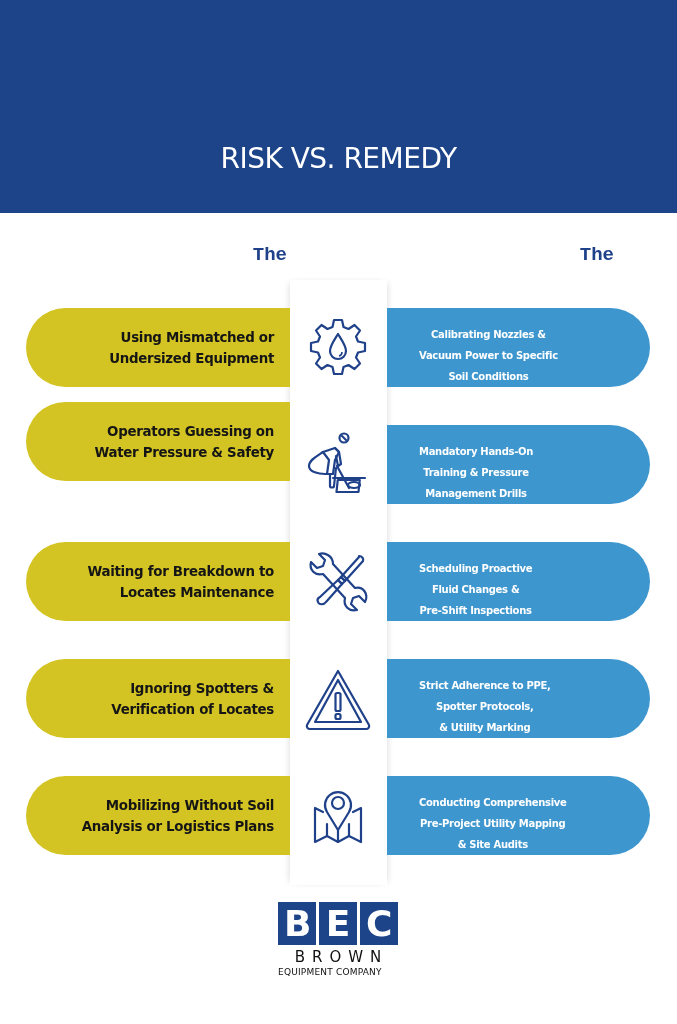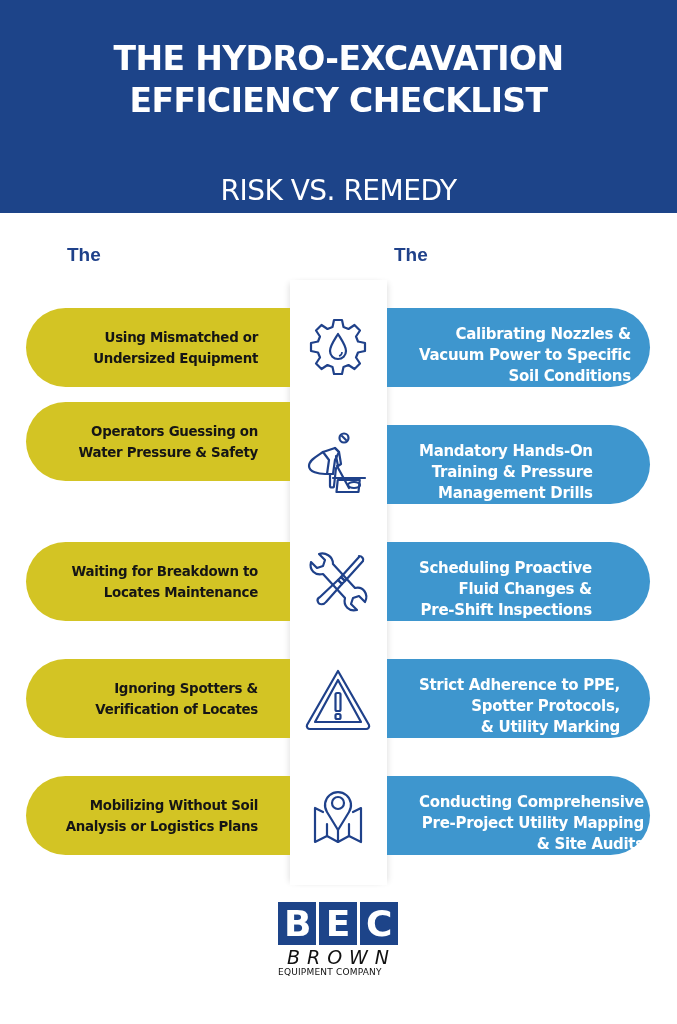--- a/index.html
+++ b/index.html
@@ -13,57 +13,57 @@
     background: #1D4489; color: #fff; text-align: center;
   }
   .title {
     position: absolute; left: 0; right: 0; top: 38px;
     font-family: "DejaVu Sans", sans-serif; font-weight: bold;
     font-size: 33px; line-height: 42px; letter-spacing: -0.6px;
   }
   .subtitle {
     position: absolute; left: 0; right: 0; top: 141px;
     font-family: "DejaVu Sans", sans-serif;
-    font-size: 28px; line-height: 36px; letter-spacing: -0.5px; margin-top: 32px;
+    font-size: 28px; line-height: 36px; letter-spacing: -0.5px;
   }
   .col-head {
-    position: absolute; top: 242px; width: 220px; text-align: left;
+    position: absolute; top: 242px; width: 220px; text-align: right;
     color: #1F418A; font-weight: bold;
-    font-family: Liberation Sans, sans-serif;
+    font-family: Liberation Mono, monospace;
     font-size: 19px; line-height: 26px;
   }
   .col-head.left { left: 67px; }
   .col-head.right { left: 394px; }
   .center-col {
     position: absolute; left: 290px; width: 97px; top: 280px; height: 605px;
     background: #fff;
     box-shadow: -4px 0 6px -3px rgba(0,0,0,0.12), 4px 0 6px -3px rgba(0,0,0,0.12);
   }
   .pill-left {
     position: absolute; left: 26px; width: 264px; height: 79px;
     background: #D3C424; border-radius: 40px 0 0 40px;
     display: flex; align-items: center; justify-content: flex-end;
-    box-sizing: border-box; padding-right: 32px;
+    box-sizing: border-box; padding-right: 16px;
   }
   .pill-left span {
     text-align: right; color: #151515; font-weight: bold;
     font-family: "DejaVu Sans", sans-serif;
     font-size: 13.4px; line-height: 21px; letter-spacing: -0.3px;
     white-space: pre-line;
   }
   .pill-right {
     position: absolute; left: 387px; width: 263px; height: 79px;
     background: #3E96CE; border-radius: 0 40px 40px 0;
     display: flex; align-items: center;
     box-sizing: border-box; padding-left: 32px;
   }
   .pill-right span {
-    text-align: right; color: #fff; font-weight: bold;
+    text-align: center; color: #fff; font-weight: bold;
     font-family: "DejaVu Sans", sans-serif;
-    font-size: 15px; line-height: 21px; letter-spacing: -0.3px;
+    font-size: 10px; line-height: 21px; letter-spacing: -0.3px;
     white-space: pre-line;
     margin-top: 15px;
   }
   .icon {
     position: absolute; left: 303px; width: 70px; height: 70px;
   }
   .icon svg { width: 70px; height: 70px; display: block; }
   .logo {
     position: absolute; left: 278px; top: 902px; width: 121px;
   }
@@ -73,37 +73,33 @@
     display: flex; align-items: center; justify-content: center;
     font-family: "DejaVu Sans", sans-serif; font-size: 36px; font-weight: bold;
     line-height: 1;
   }
   .logo-box span {
     display: inline-block; width: 26px; height: 32px; border: 0;
     line-height: 32px; text-align: center;
   }
   .logo-brown {
     margin-top: 3px; text-align: center; color: #111;
-    font-family: "DejaVu Sans", sans-serif; font-size: 19px; line-height: 18px;
-    letter-spacing: 7px; padding-left: 6px; font-style: italic;
+    font-family: "DejaVu Sans", sans-serif; font-size: 15px; line-height: 18px;
+    letter-spacing: 7px; padding-left: 6px;
   }
   .logo-company {
     text-align: left; color: #111;
     font-family: "DejaVu Sans", sans-serif; font-size: 9px; line-height: 12px;
     letter-spacing: 0.2px;
   }
 </style>
 </head>
 <body>
 
 <div class="header">
-  <div class="title">
-    <div>THE HYDRO-EXCAVATION</div>
-    <div>EFFICIENCY CHECKLIST</div>
-  </div>
   <div class="subtitle">RISK VS. REMEDY</div>
 </div>
 
 <div class="col-head left">
   <div>The</div>
 </div>
 <div class="col-head right">
   <div>The</div>
 </div>
 

